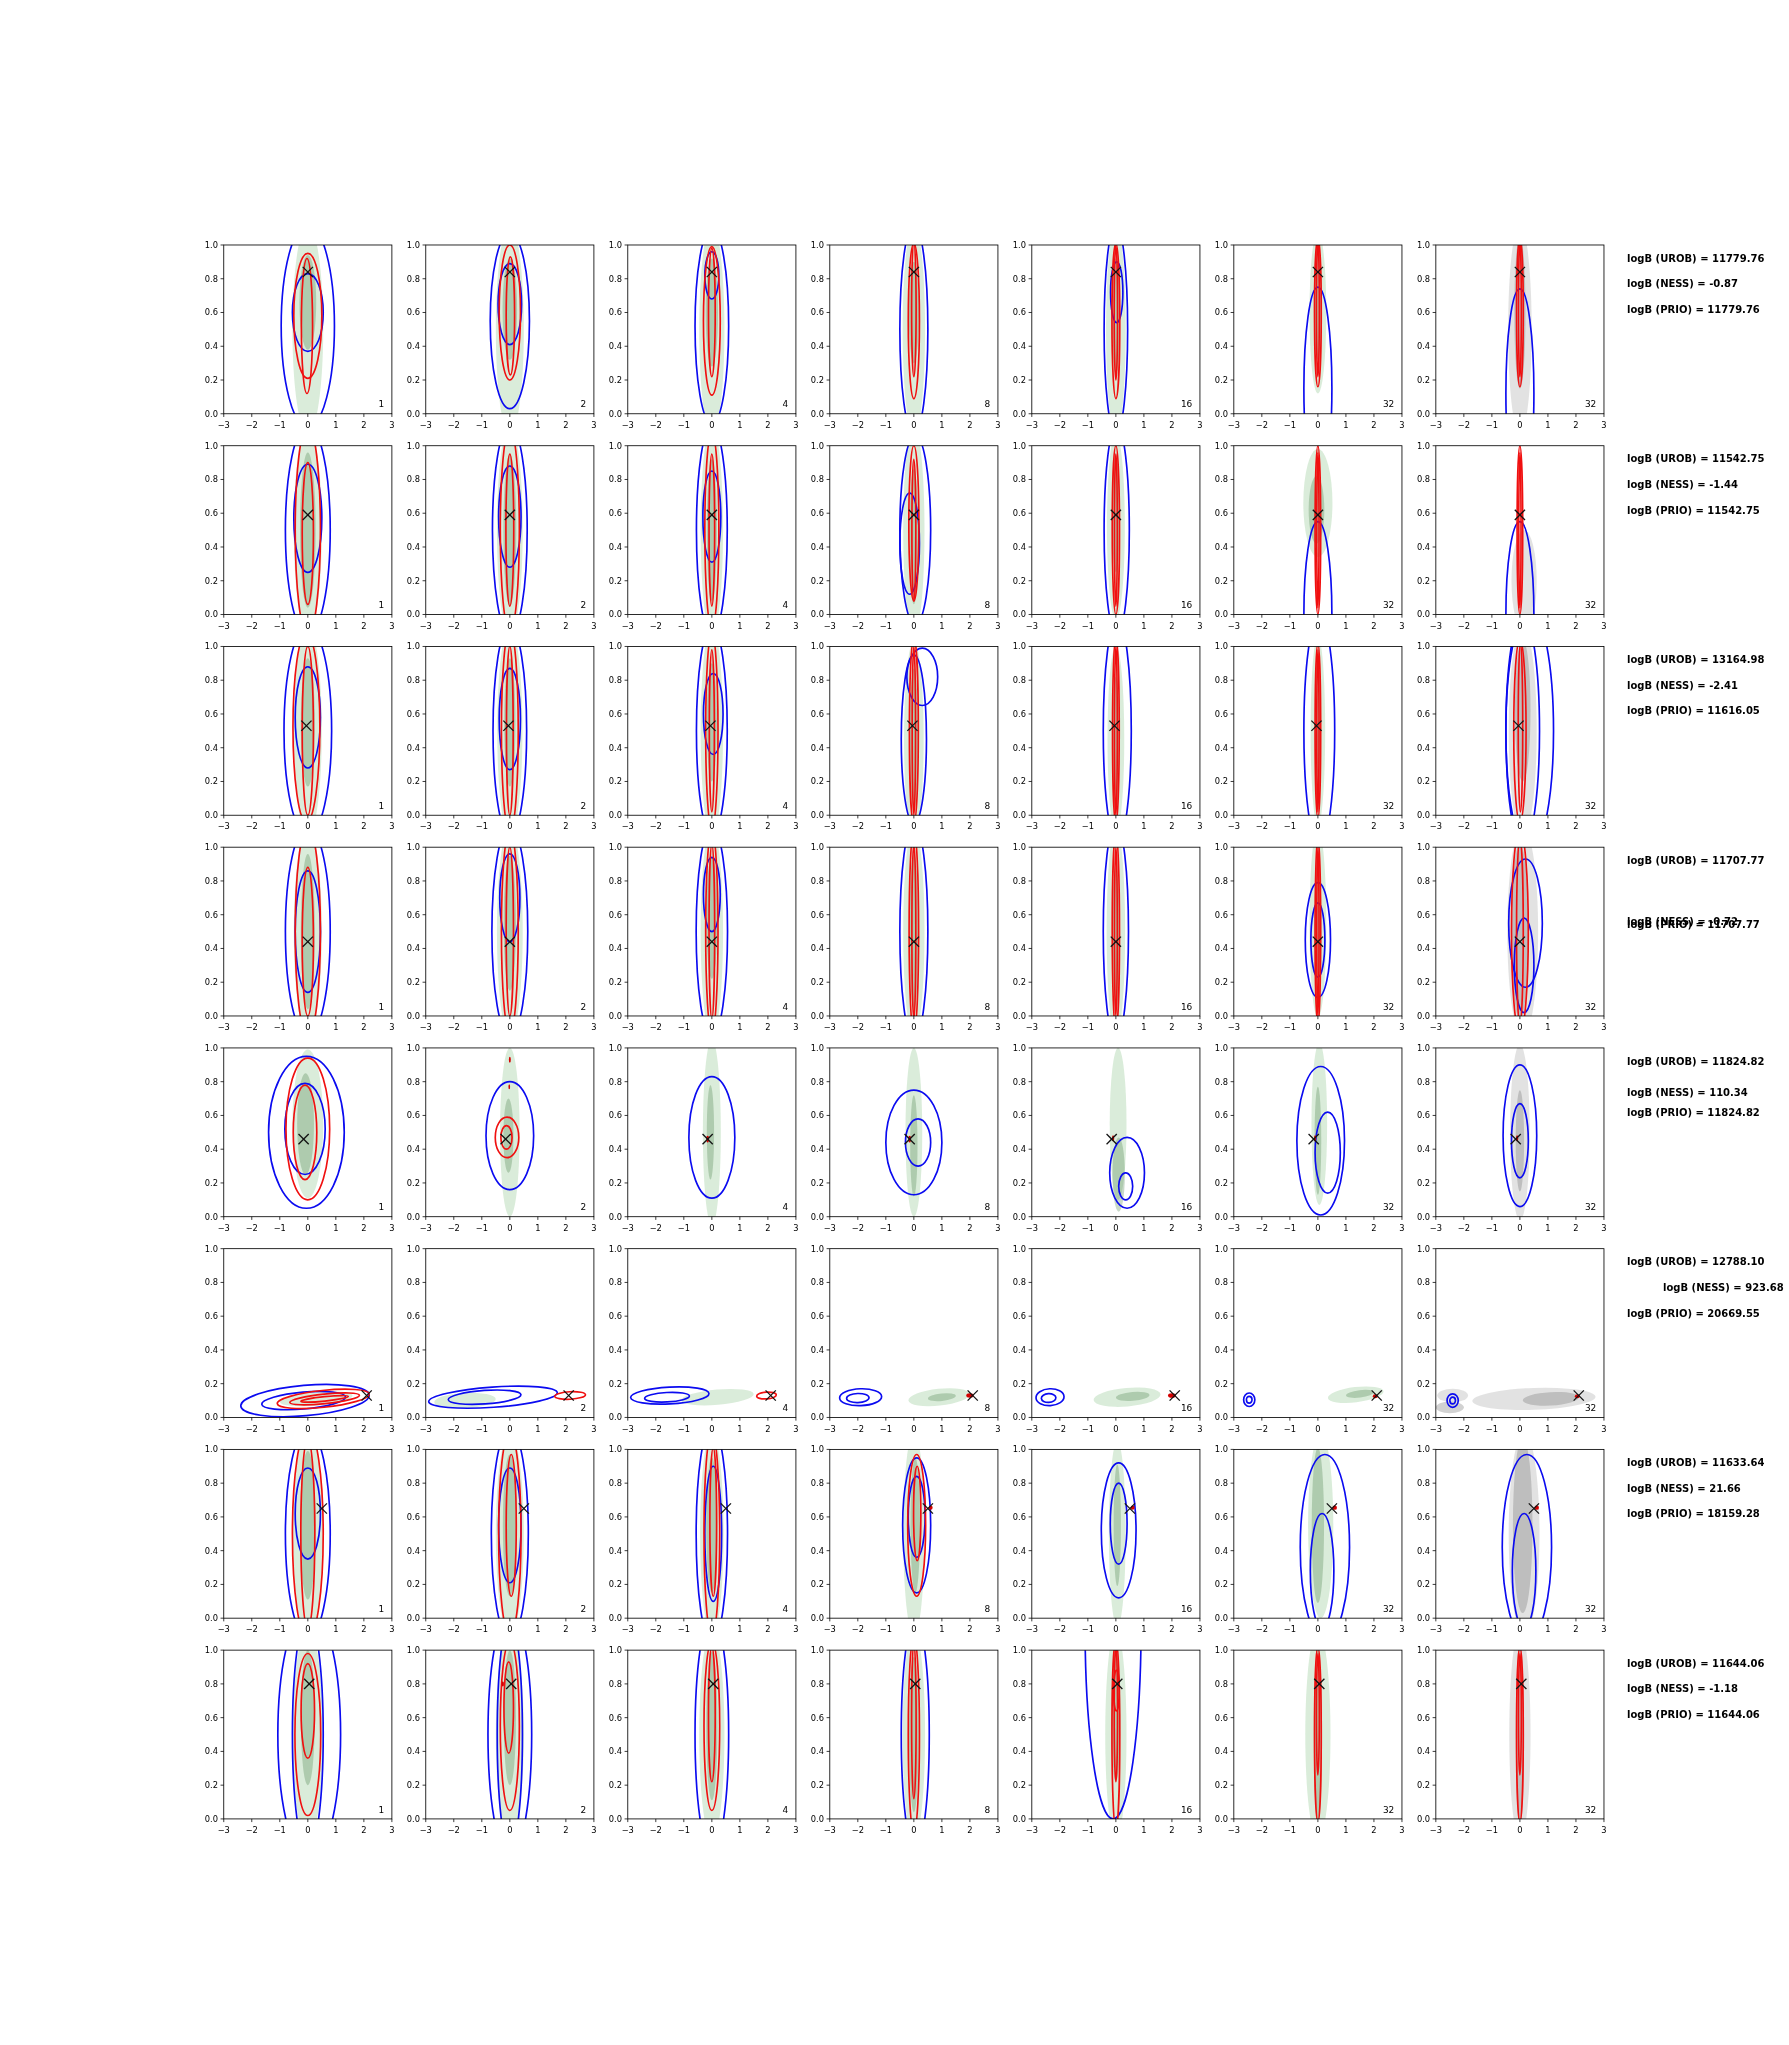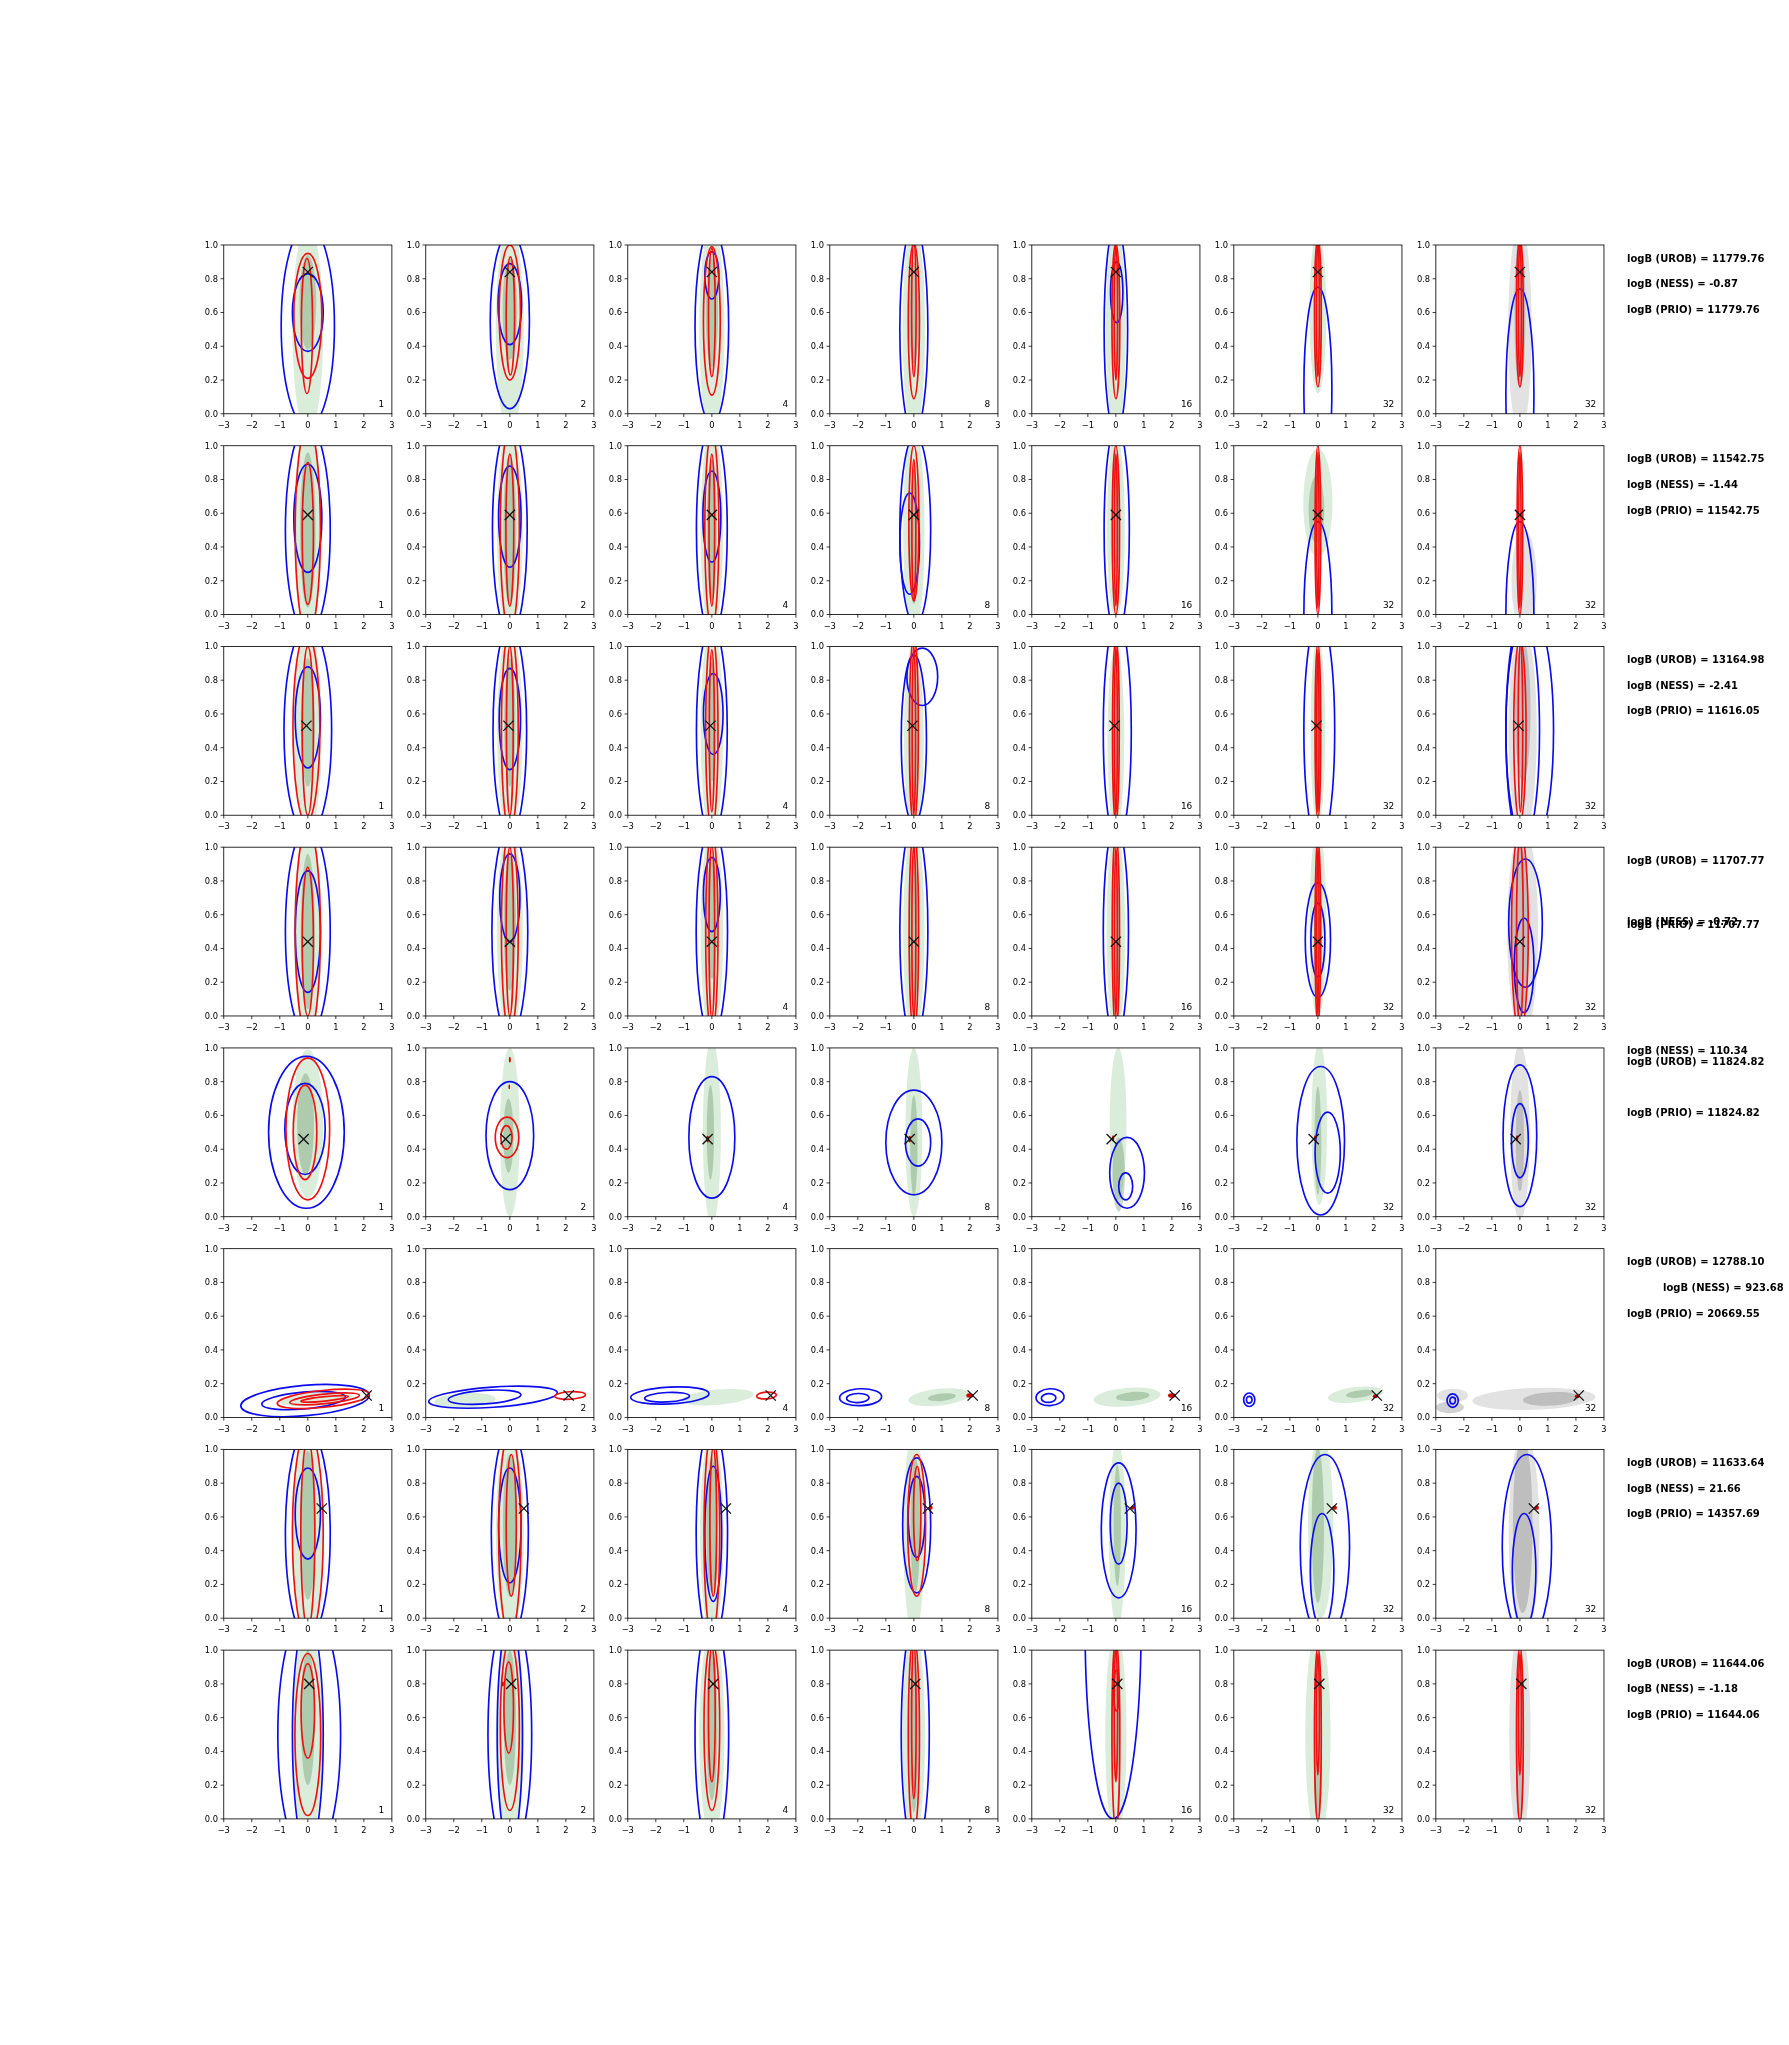--- a/index.html
+++ b/index.html
@@ -2513,25 +2513,25 @@
     <div class="row-annotation" style="left: 1627px; top: 454px;">logB (UROB) = 11542.75</div>
     <div class="row-annotation" style="left: 1627px; top: 480px;">logB (NESS) = -1.44</div>
     <div class="row-annotation" style="left: 1627px; top: 506px;">logB (PRIO) = 11542.75</div>
     <div class="row-annotation" style="left: 1627px; top: 655px;">logB (UROB) = 13164.98</div>
     <div class="row-annotation" style="left: 1627px; top: 681px;">logB (NESS) = -2.41</div>
     <div class="row-annotation" style="left: 1627px; top: 706px;">logB (PRIO) = 11616.05</div>
     <div class="row-annotation" style="left: 1627px; top: 856px;">logB (UROB) = 11707.77</div>
     <div class="row-annotation" style="left: 1627px; top: 881px; margin-top: 36px;">logB (NESS) = -0.72</div>
     <div class="row-annotation" style="left: 1627px; top: 907px; margin-top: 13px;">logB (PRIO) = 11707.77</div>
     <div class="row-annotation" style="left: 1627px; top: 1057px;">logB (UROB) = 11824.82</div>
-    <div class="row-annotation" style="left: 1627px; top: 1046px;">logB (NESS) = 110.34</div>
+    <div class="row-annotation" style="left: 1627px; top: 1088px;">logB (NESS) = 110.34</div>
     <div class="row-annotation" style="left: 1627px; top: 1108px;">logB (PRIO) = 11824.82</div>
     <div class="row-annotation" style="left: 1627px; top: 1257px;">logB (UROB) = 12788.10</div>
     <div class="row-annotation" style="left: 1627px; top: 1283px; padding-left: 36px;">logB (NESS) = 923.68</div>
     <div class="row-annotation" style="left: 1627px; top: 1309px;">logB (PRIO) = 20669.55</div>
     <div class="row-annotation" style="left: 1627px; top: 1458px;">logB (UROB) = 11633.64</div>
     <div class="row-annotation" style="left: 1627px; top: 1484px;">logB (NESS) = 21.66</div>
-    <div class="row-annotation" style="left: 1627px; top: 1509px;">logB (PRIO) = 14357.69</div>
+    <div class="row-annotation" style="left: 1627px; top: 1509px;">logB (PRIO) = 18159.28</div>
     <div class="row-annotation" style="left: 1627px; top: 1659px;">logB (UROB) = 11644.06</div>
     <div class="row-annotation" style="left: 1627px; top: 1684px;">logB (NESS) = -1.18</div>
     <div class="row-annotation" style="left: 1627px; top: 1710px;">logB (PRIO) = 11644.06</div>
   </div>
 
 
 </body></html>

